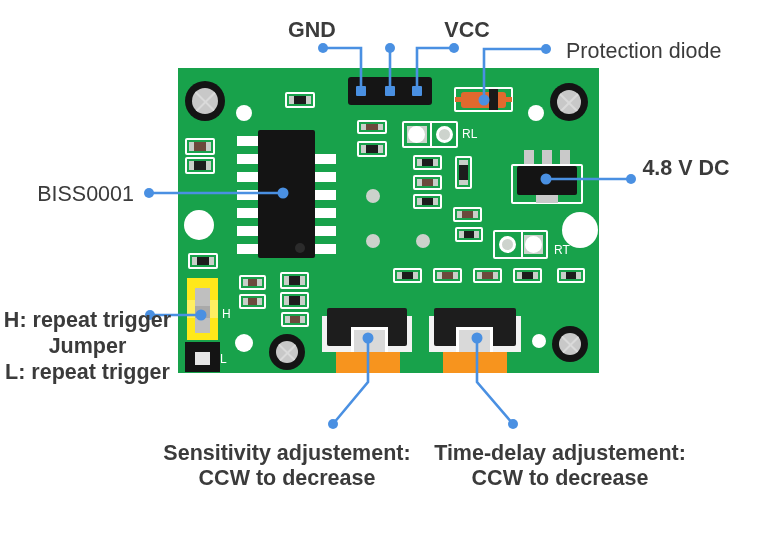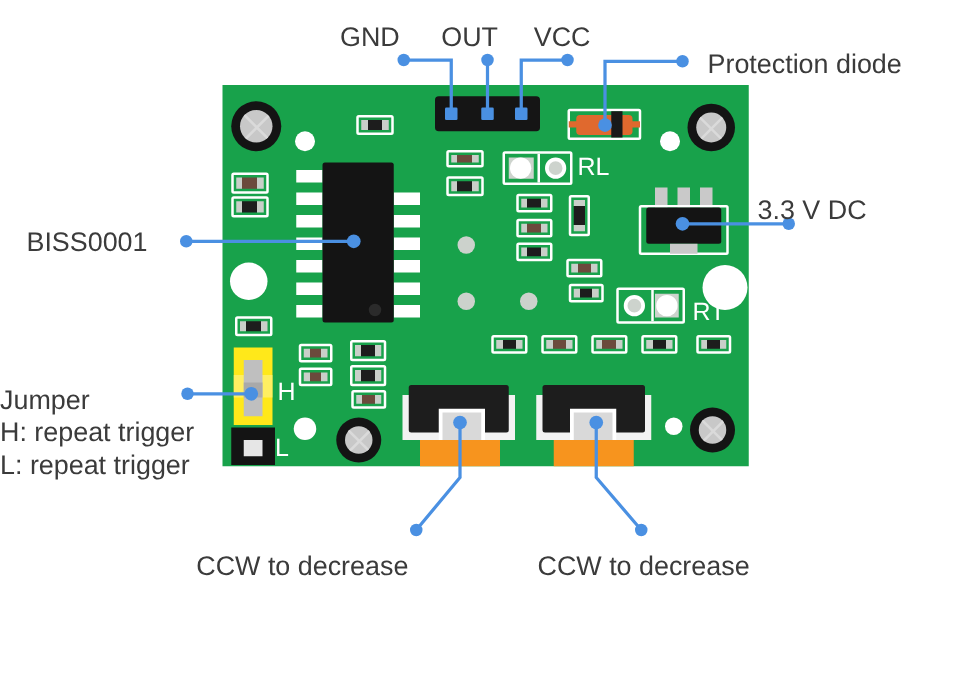--- a/index.html
+++ b/index.html
@@ -45,24 +45,24 @@
   .jp-capband{position:absolute;background:#a9a9a9;}
   .jp-black{position:absolute;background:#141414;}
   .jp-blackin{position:absolute;background:#e6e6e6;}
   
   .pot-tray{position:absolute;background:#f2f2f2;}
   .pot-body{position:absolute;background:#1d1d1d;border-radius:2px;}
   .pot-notch{position:absolute;background:#ffffff;}
   .pot-notch-in{position:absolute;background:#d9d9d9;}
   .pot-base{position:absolute;background:#f7941e;}
   
-  .silk{position:absolute;color:#ffffff;font-size:20px;font-weight:400;line-height:20px;}
+  .silk{position:absolute;color:#ffffff;font-size:12px;font-weight:400;line-height:20px;}
   
   .ann{position:absolute;font-size:21.5px;line-height:25px;color:#3b3b3b;white-space:nowrap;}
-  .c{} .r{text-align:right;}
+  .c{text-align:center;font-weight:bold;} .r{text-align:right;}
   .lh26{line-height:26px;}
   svg.callouts{position:absolute;left:0;top:0;pointer-events:none;}
 </style>
 </head>
 <body>
 
 <div class="canvas">
 
   <div class="board">
 
@@ -254,37 +254,38 @@
       <circle cx="150" cy="315" r="5"></circle>
         <circle cx="201" cy="315" r="5.5"></circle>
       <circle cx="368" cy="338" r="5.5"></circle>
         <circle cx="333" cy="424" r="5"></circle>
       <circle cx="477" cy="338" r="5.5"></circle>
         <circle cx="513" cy="424" r="5"></circle>
     </g>
   </svg>
 
   <div class="ann c" style="left:272px;top:18px;width:80px;">GND</div>
-  <div class="ann c" style="left:353px;top:18px;width:80px;">OUT</div>
   <div class="ann" style="left:566px;top:39px;">Protection diode</div>
   <div class="ann c" style="left:427px;top:18px;width:80px;">VCC</div>
 
   <div class="ann c" style="left:606px;top:156px;width:160px;">
-    <div>3.3 V DC</div>
-  </div>
-
-  <div class="ann r" style="left:16px;top:182px;width:102px;text-align:right;">BISS0001</div>
+    <div>4.8 V DC</div>
+  </div>
+
+  <div class="ann r" style="left:32px;top:182px;width:102px;text-align:right;">BISS0001</div>
 
   <div class="ann c lh26" style="left:0px;top:307px;width:175px;">
+    <div>H: repeat trigger</div>
     <div>Jumper</div>
-    <div>H: repeat trigger</div>
     <div>L: repeat trigger</div>
   </div>
 
   <div class="ann c" style="left:157px;top:441px;width:260px;">
+    <div>Sensitivity adjustement:</div>
     <div>CCW to decrease</div>
   </div>
 
   <div class="ann c" style="left:430px;top:441px;width:260px;">
+    <div>Time-delay adjustement:</div>
     <div>CCW to decrease</div>
   </div>
 
 </div>
 
 </body></html>

